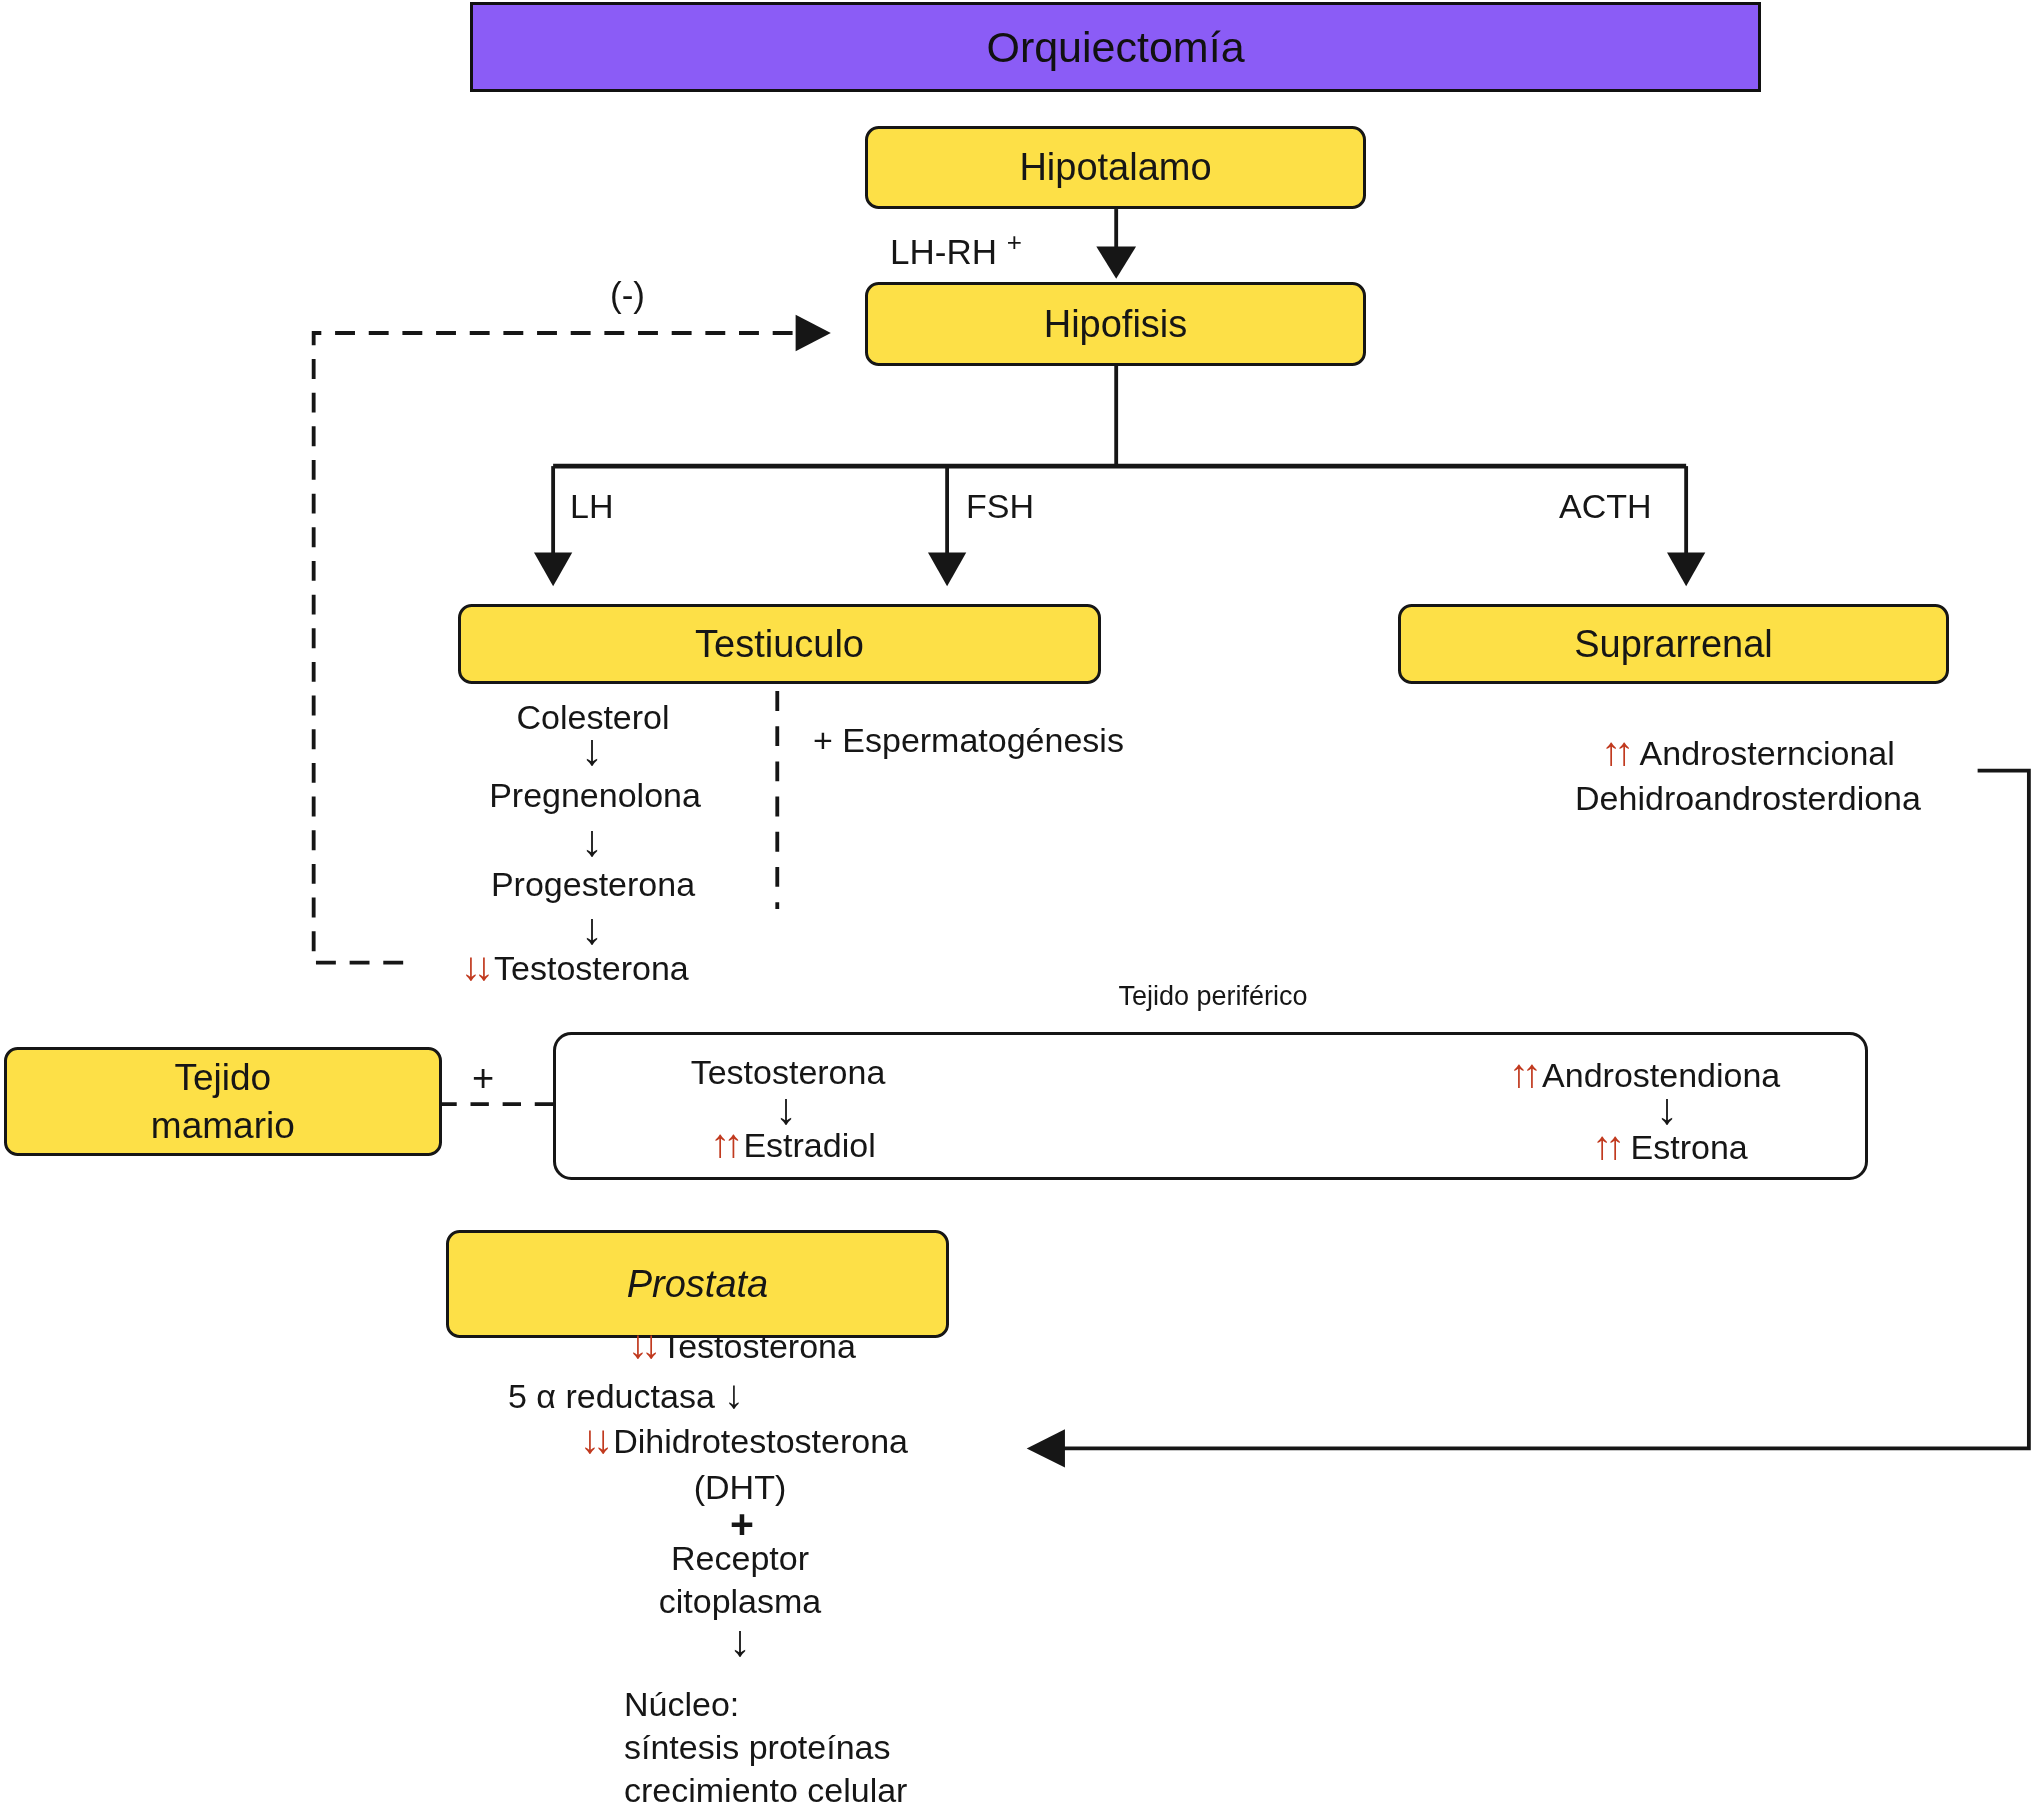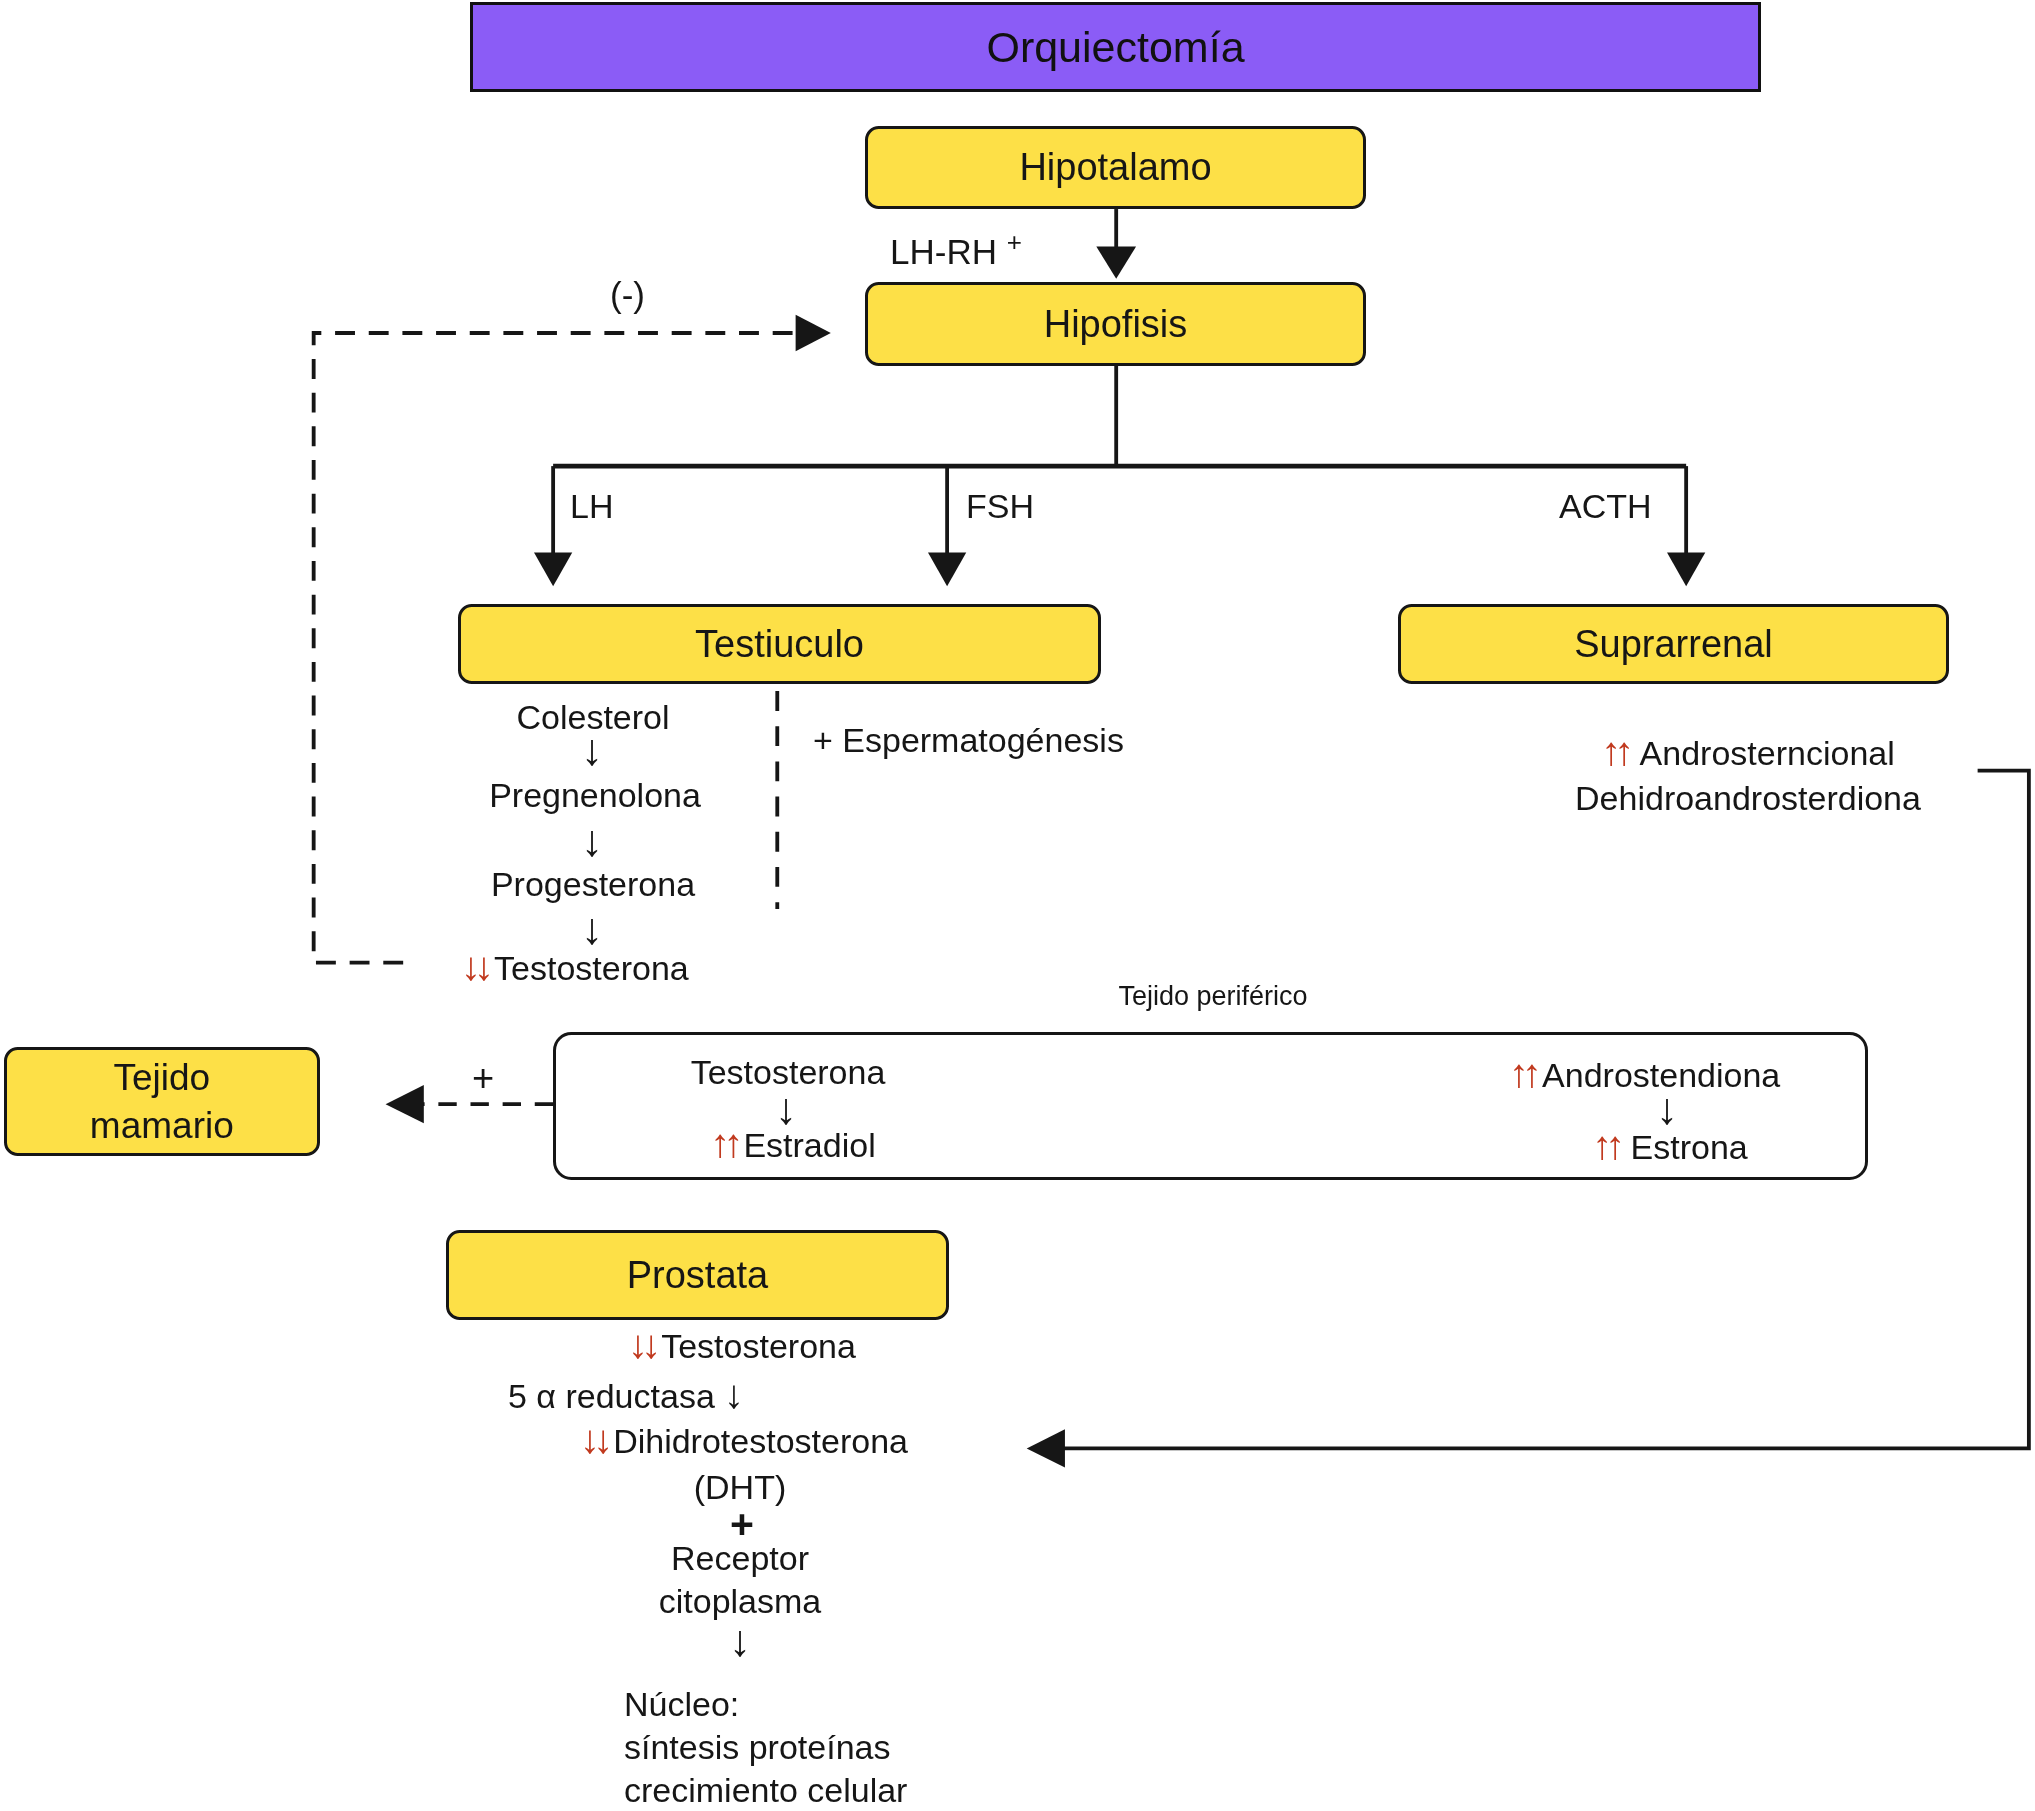--- a/index.html
+++ b/index.html
@@ -85,25 +85,25 @@
   </div>
   <div class="box" style="left:865px;top:282px;width:501px;height:84px;">
     <span>Hipofisis</span>
   </div>
   <div class="box" style="left:458px;top:604px;width:643px;height:80px;">
     <span>Testiuculo</span>
   </div>
   <div class="box" style="left:1392px;top:604px;width:551px;height:80px;margin-left:6px;">
     <span>Suprarrenal</span>
   </div>
-  <div class="box two-line" style="left:3.8px;top:1047px;width:316px;height:109px;">
+  <div class="box two-line" style="left:3.8px;top:1047px;width:438px;height:109px;">
     <span>Tejido</span>
     <span>mamario</span>
   </div>
-  <div class="box" style="left:446px;top:1230px;width:503px;height:90px;">
+  <div class="box" style="left:446px;top:1230px;width:503px;height:108px;font-style:italic;">
     <span>Prostata</span>
   </div>
 
   <div class="outline"></div>
 
   <div class="lbl" style="left:890px;top:228px;font-size:35px;">
     <span>LH-RH</span>
     <sup>+</sup>
   </div>
   <div class="lbl" style="left:610px;top:275px;font-size:35px;">(-)</div>

